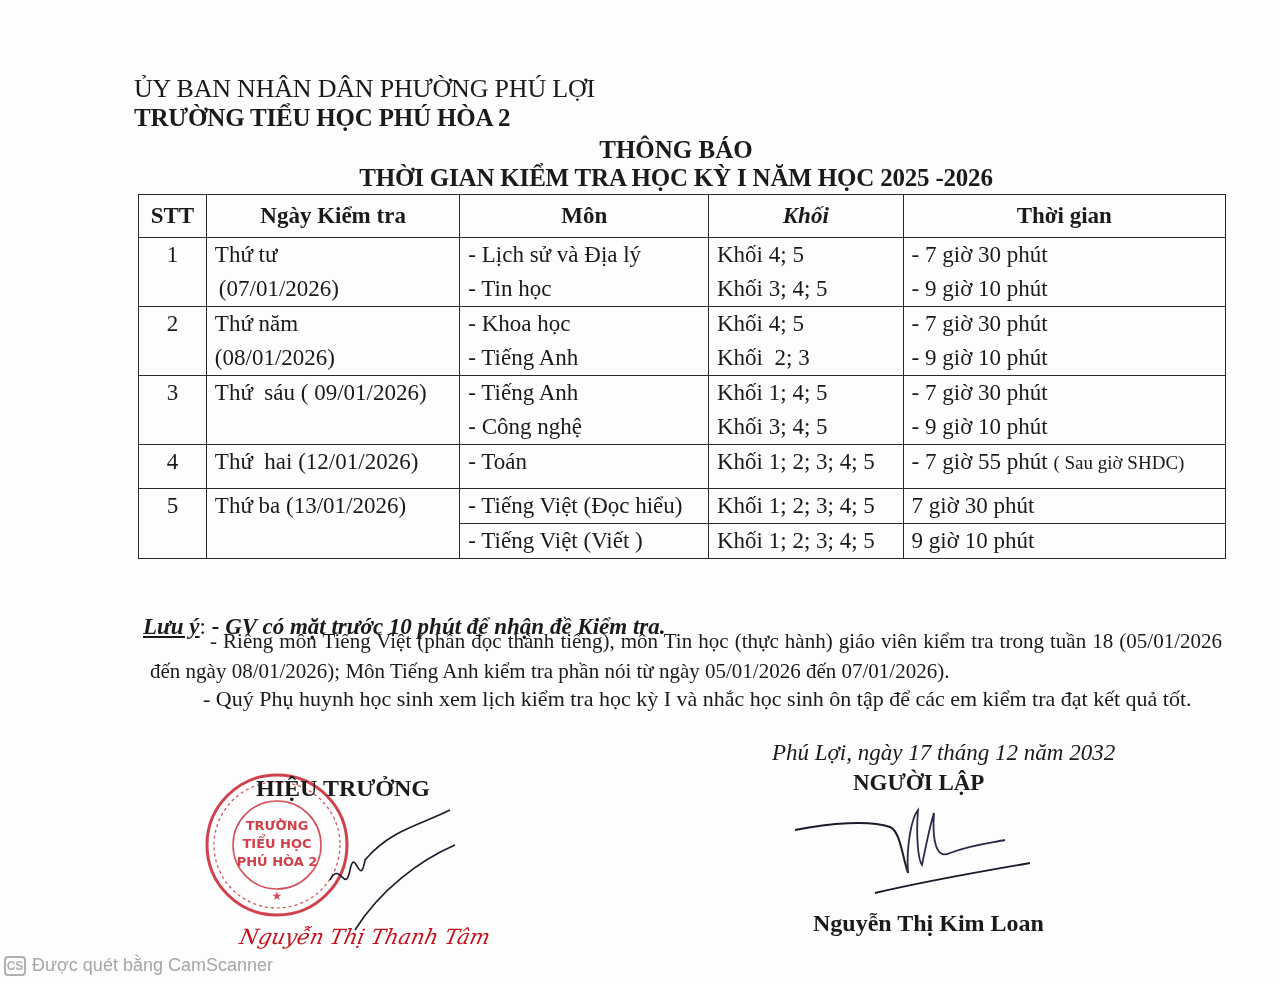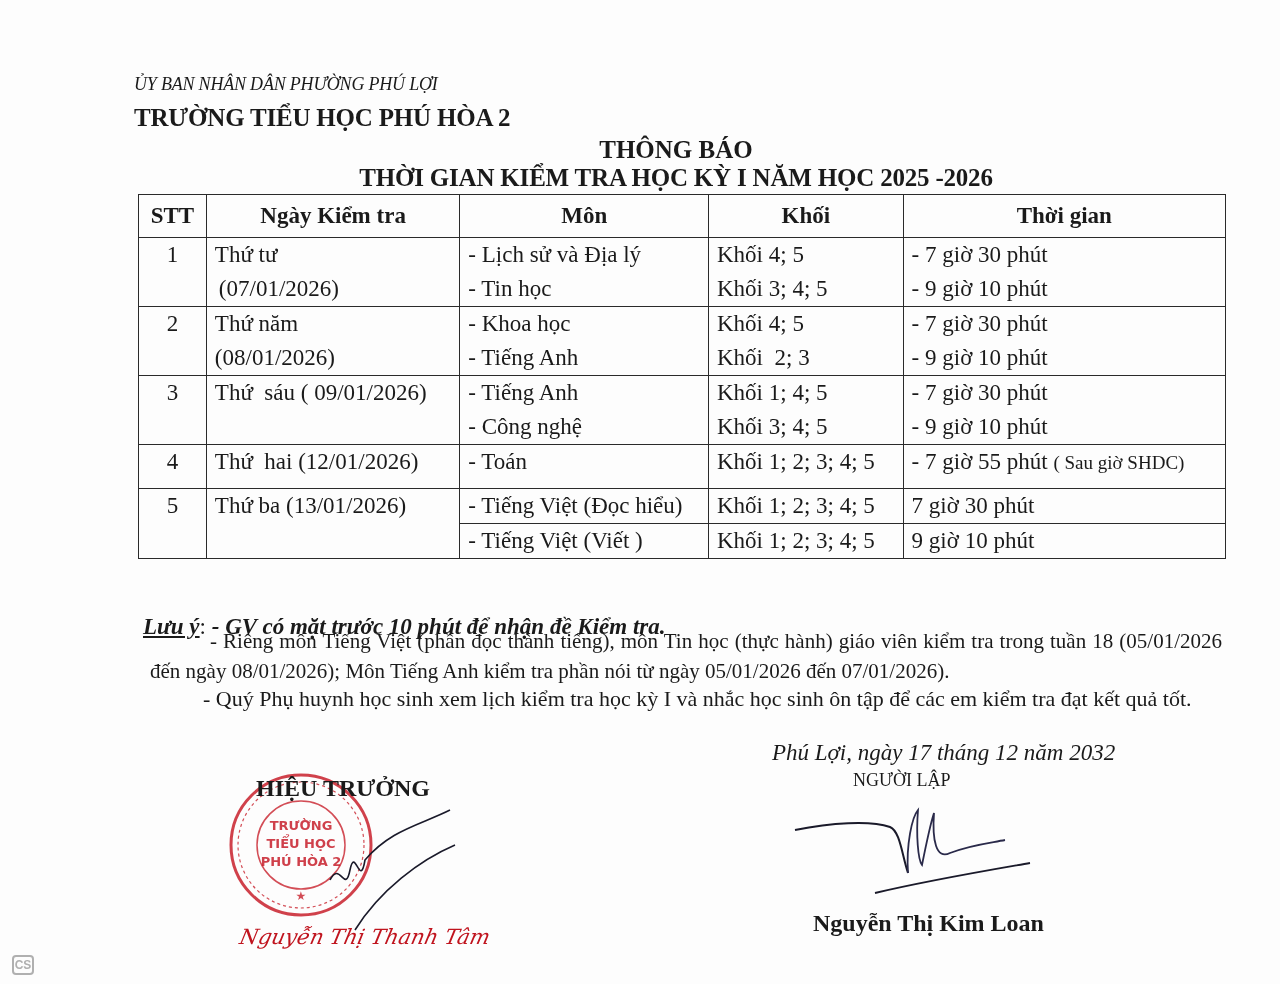--- a/index.html
+++ b/index.html
@@ -4,21 +4,21 @@
 <style>
   html, body { margin: 0; padding: 0; }
   body {
     width: 1280px; height: 984px; overflow: hidden;
     background: #fdfdfd;
     font-family: "Liberation Serif", "DejaVu Serif", serif;
     color: #1a1a1a;
     position: relative;
   }
   .abs { position: absolute; white-space: nowrap; }
-  .hdr1 { left: 134px; top: 74px; font-size: 18px; letter-spacing: -0.2px; font-style: italic; }
+  .hdr1 { left: 134px; top: 74px; font-size: 26px; letter-spacing: -0.2px; }
   .hdr2 { left: 134px; top: 104px; font-size: 25px; font-weight: bold; letter-spacing: -0.2px; }
   .title1 { left: 0; width: 1352px; text-align: center; top: 136px; font-size: 25px; font-weight: bold; }
   .title2 { left: 0; width: 1352px; text-align: center; top: 164px; font-size: 25px; font-weight: bold; letter-spacing: -0.2px; }
 
   table.sched {
     position: absolute; left: 138px; top: 194px;
     width: 1088px; border-collapse: collapse;
     font-size: 23px;
   }
   table.sched th, table.sched td {
@@ -26,44 +26,44 @@
     padding: 0 8px;
     vertical-align: top;
     line-height: 34px;
     white-space: nowrap;
   }
   table.sched th { font-weight: bold; text-align: center; height: 42px; line-height: 36px; vertical-align: middle; }
   table.sched td.stt { text-align: center; }
   .c-stt { width: 51px; }
   .c-date { width: 237px; }
   .c-subj { width: 232px; }
-  .c-grade { width: 178px; }
+  .c-grade { width: 178px; font-style: italic; }
   .c-time { width: 306px; margin-top: 9px; }
   .line { display: block; }
   .small { font-size: 19px; }
   .r-h { height: 68px; }
   .r-h4 { height: 44px; }
   .r-h5 { height: 35px; }
   .date-indent { padding-left: 4px; }
   .note-label { font-weight: bold; font-style: italic; text-decoration: underline; }
   .note-bi { font-weight: bold; font-style: italic; }
   .n1 { left: 143px; top: 614px; font-size: 23px; }
   .n2 { left: 150px; top: 626px; width: 1072px; white-space: normal; text-align: justify; text-indent: 60px; font-size: 21px; line-height: 30px; }
   .n3 { left: 143px; top: 682px; width: 1072px; white-space: normal; text-align: justify; text-indent: 60px; font-size: 22px; line-height: 34px; }
 
   .sig-date { left: 772px; top: 740px; font-size: 23px; font-style: italic; }
-  .sig-role-r { left: 853px; top: 770px; font-size: 18px; font-weight: normal; }
+  .sig-role-r { left: 853px; top: 770px; font-size: 23px; font-weight: bold; }
   .sig-name-r { left: 813px; top: 910px; font-size: 24px; font-weight: bold; }
   .sig-role-l { left: 256px; top: 775px; font-size: 24px; font-weight: bold; }
   .sig-name-l { left: 240px; top: 925px; font-size: 21px; font-style: italic; color: #c0141e; font-family: "DejaVu Serif", serif; transform: skewX(-12deg); }
 
-  .stamp { left: 226px; top: 770px; width: 150px; height: 150px; }
+  .stamp { left: 202px; top: 770px; width: 150px; height: 150px; }
   .signature { position: absolute; }
 
-  .footer { left: 12px; top: 955px; font-family: "Liberation Sans", "DejaVu Sans", sans-serif; font-size: 18px; color: #a6a6a6; display: flex; align-items: center; gap: 6px; }
+  .footer { left: 4px; top: 955px; font-family: "Liberation Sans", "DejaVu Sans", sans-serif; font-size: 18px; color: #a6a6a6; display: flex; align-items: center; gap: 6px; }
   .cs-logo { width: 22px; height: 20px; border: 2px solid #b0b0b0; border-radius: 4px; font-size: 12px; font-weight: bold; color: #b0b0b0; display: inline-flex; align-items: center; justify-content: center; box-sizing: border-box; }
 </style>
 </head>
 <body>
 
 <div class="abs hdr1">ỦY BAN NHÂN DÂN PHƯỜNG PHÚ LỢI</div>
 <div class="abs hdr2">TRƯỜNG TIỂU HỌC PHÚ HÒA 2</div>
 <div class="abs title1">THÔNG BÁO</div>
 <div class="abs title2">THỜI GIAN KIỂM TRA HỌC KỲ I NĂM HỌC 2025 -2026</div>
 
@@ -203,13 +203,14 @@
 
 <svg class="signature" style="left:790px;top:805px" width="260" height="95">
   <path d="M5 25 C 40 18, 80 15, 100 22 C 110 26, 112 50, 118 68" fill="none" stroke="#1a1a2a" stroke-width="2"></path>
   <path d="M118 68 C 116 40, 122 12, 128 5 C 126 30, 128 55, 132 60 C 136 40, 140 20, 144 8 C 142 35, 146 55, 160 48 C 180 40, 200 38, 215 35" fill="none" stroke="#2a2a4a" stroke-width="1.8"></path>
   <path d="M85 88 C 140 75, 200 65, 240 58" fill="none" stroke="#1a1a2a" stroke-width="1.8"></path>
 </svg>
 <div class="abs sig-name-r">Nguyễn Thị Kim Loan</div>
 
 <div class="abs footer">
   <span class="cs-logo">CS</span>
+  <span>Được quét bằng CamScanner</span>
 </div>
 
 </body></html>

